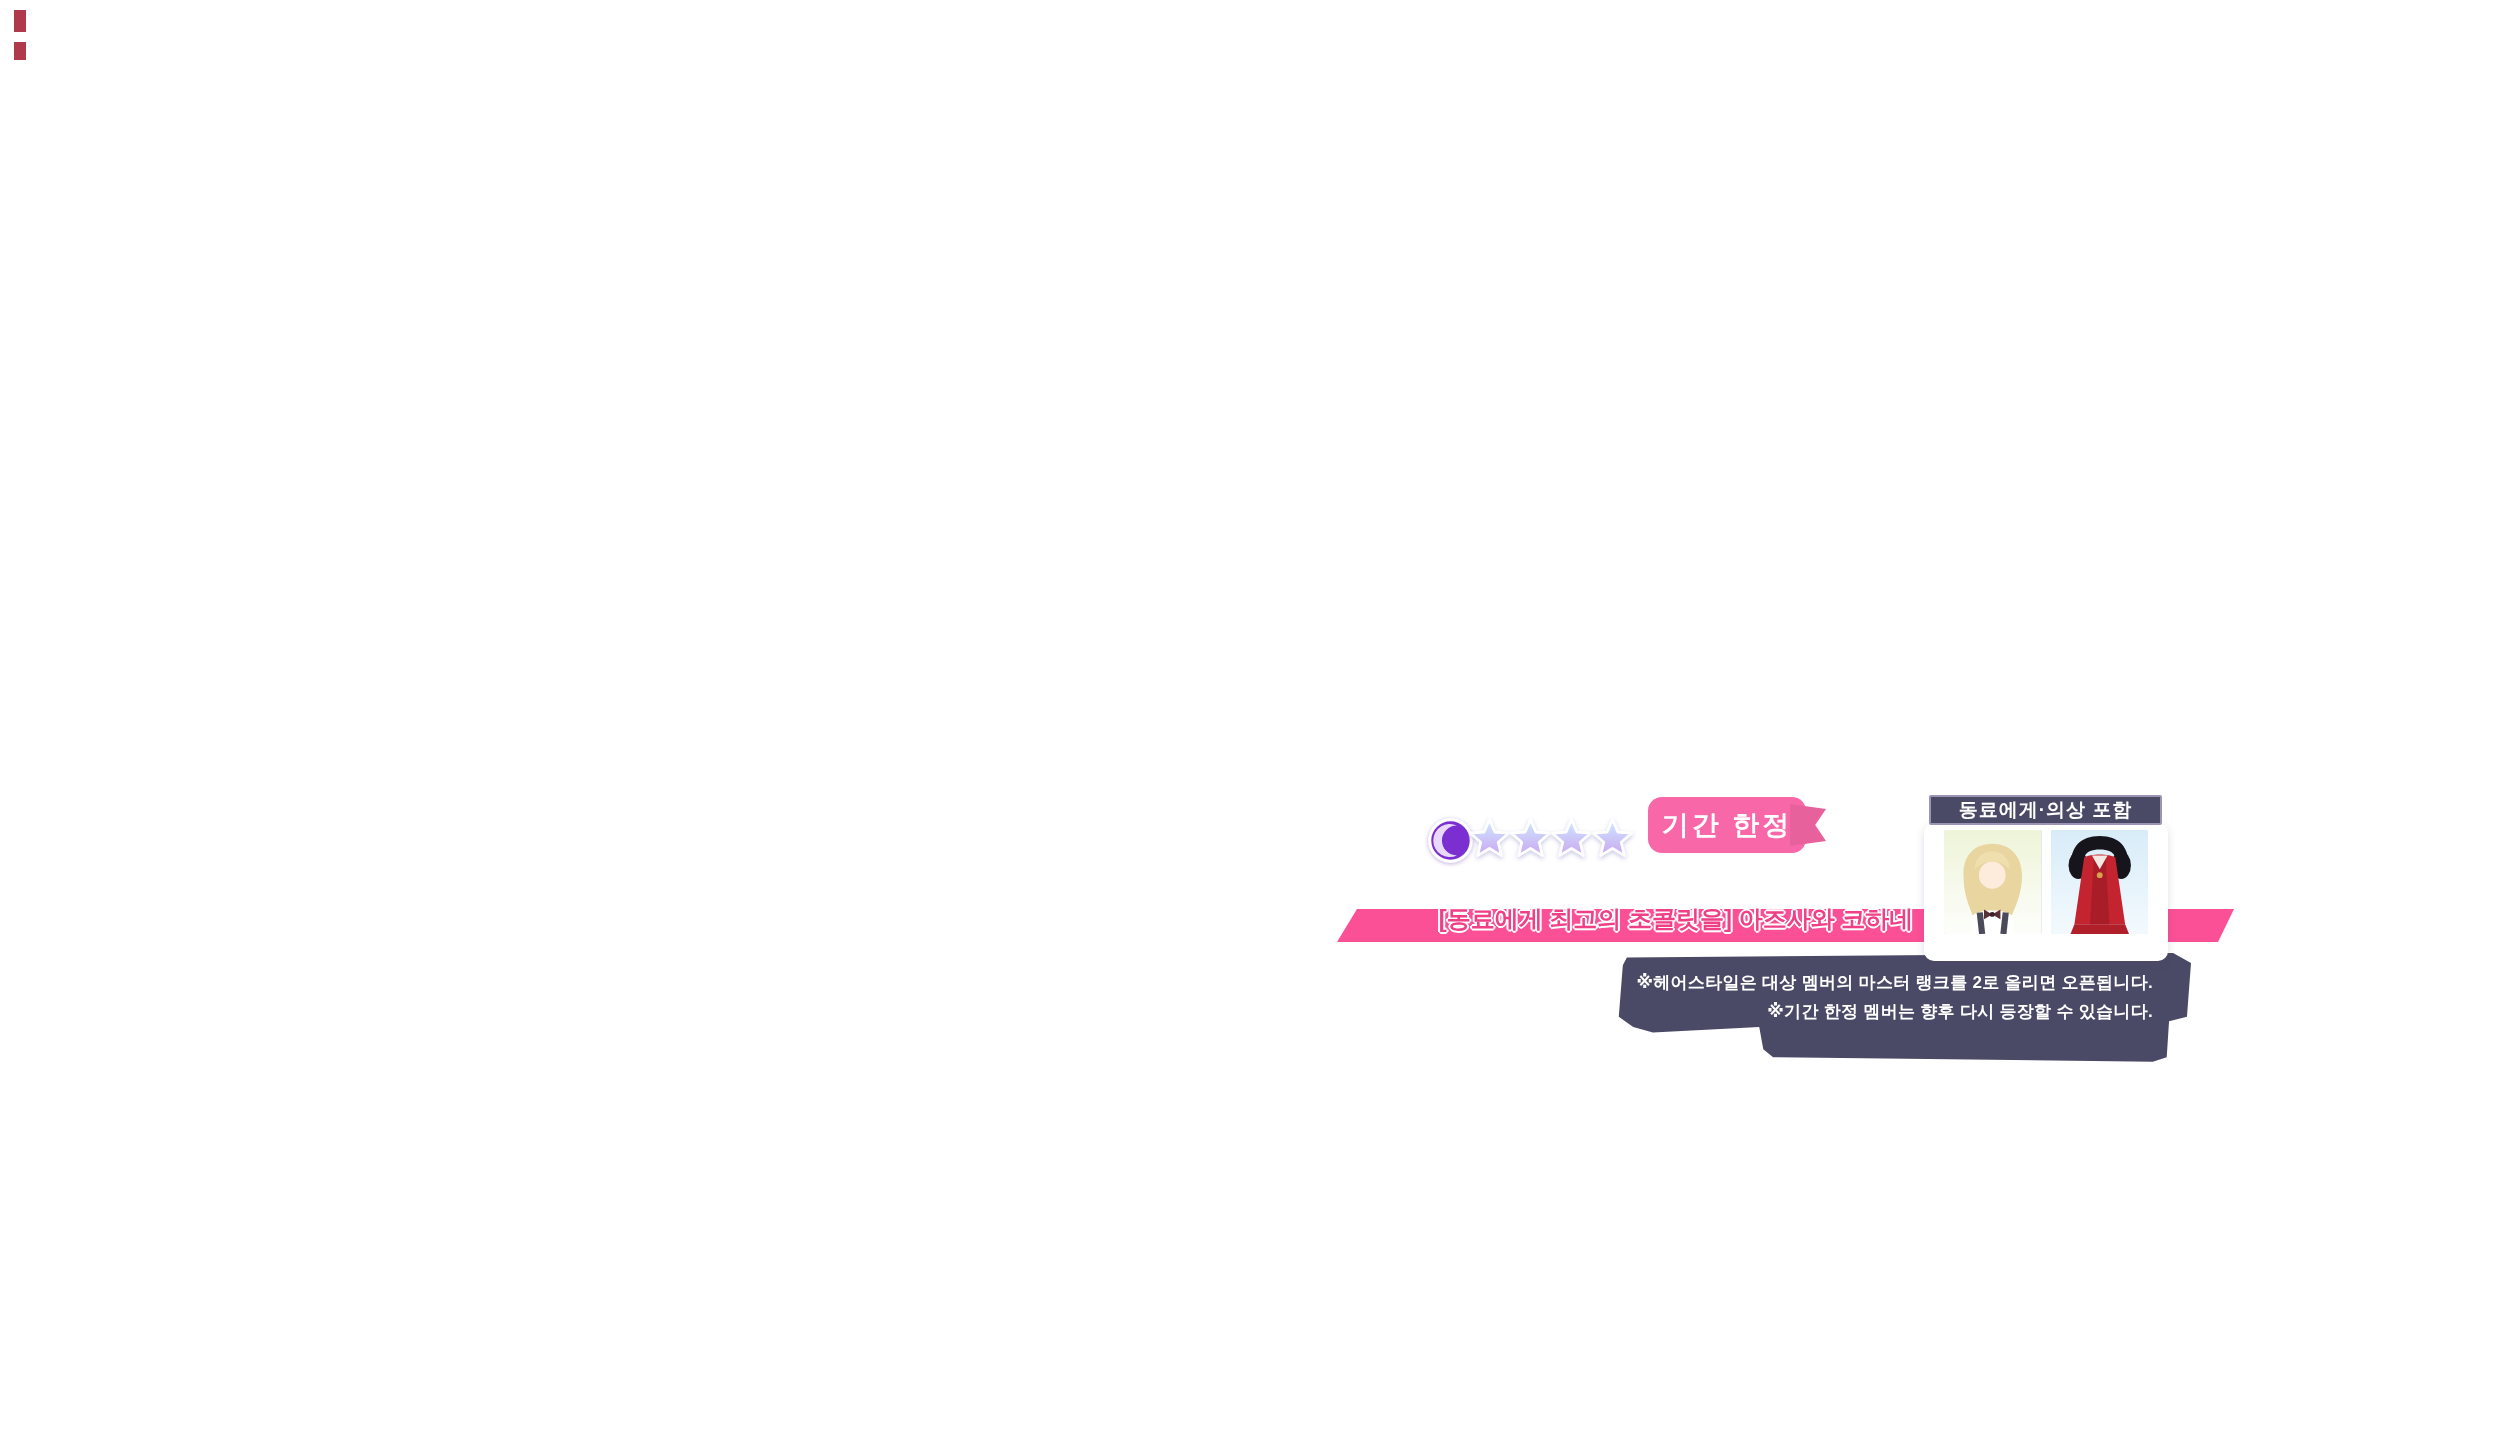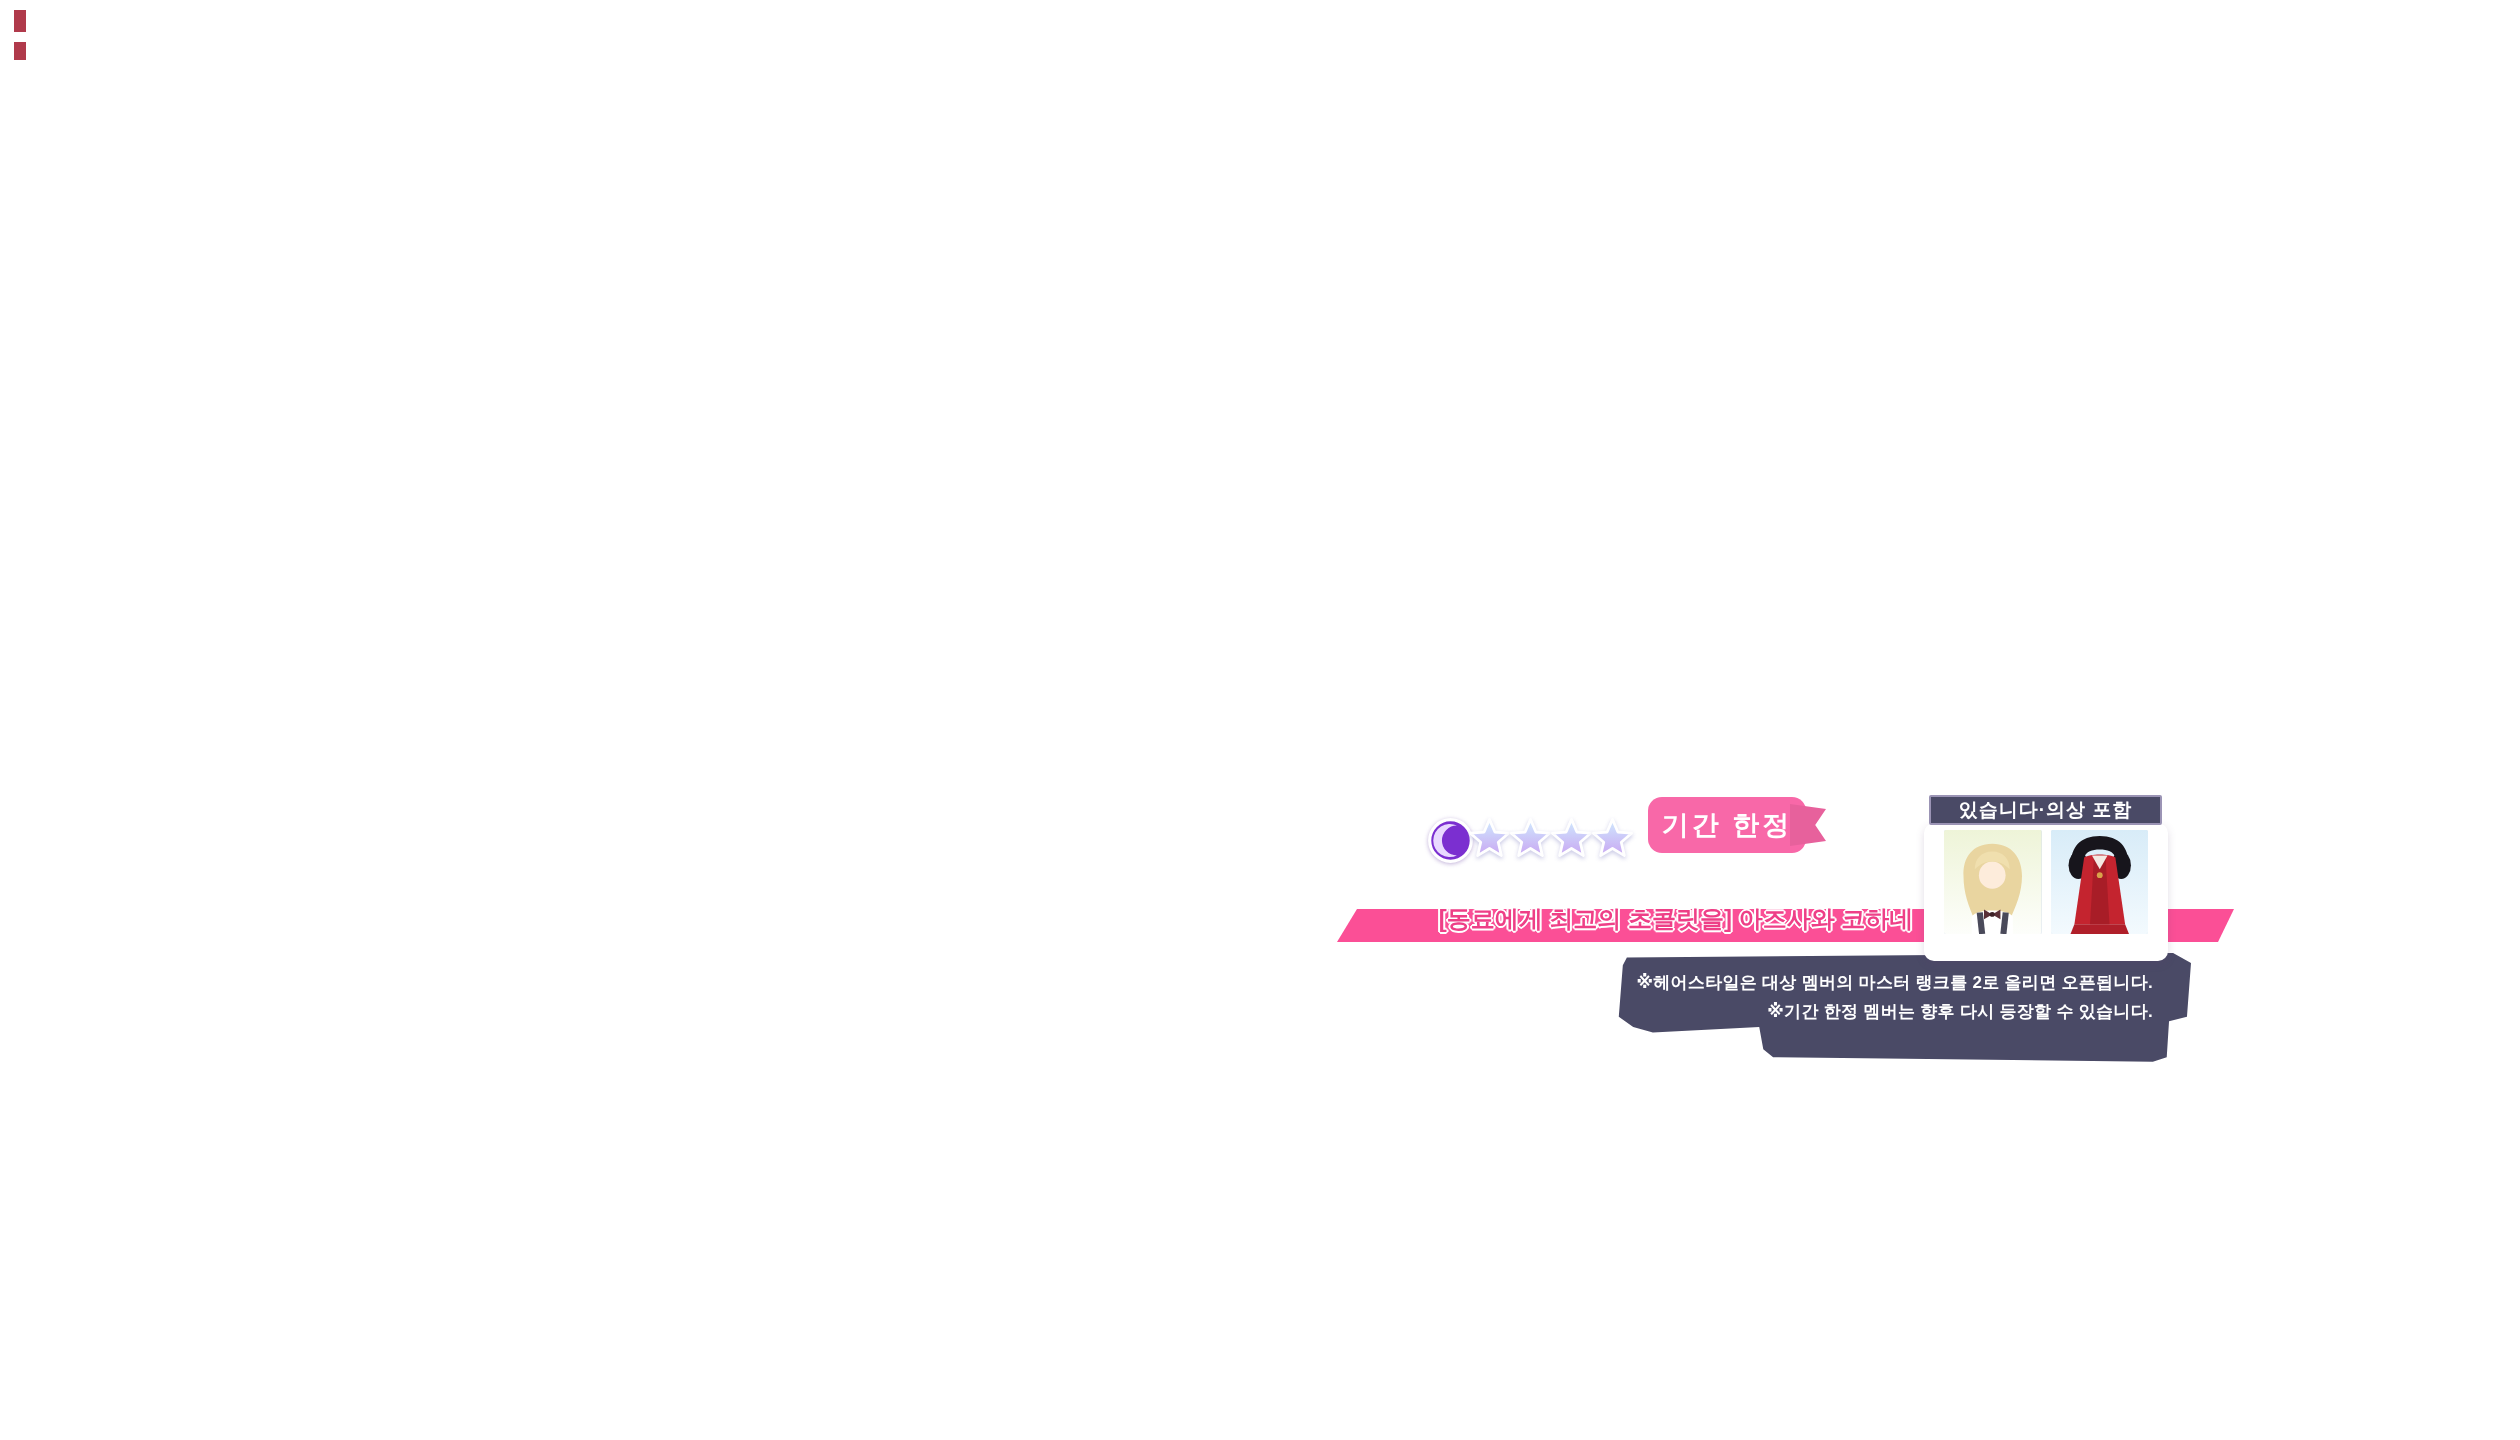--- a/index.html
+++ b/index.html
@@ -130,21 +130,21 @@
       </div>
 
     <div class="limited-badge">
       <span>기간 한정</span>
     </div>
 
     <div class="title">[동료에게 최고의 초콜릿을] 아즈사와 코하네</div>
 
     <div class="ribbon"></div>
 
-    <div class="includes-badge">있습니다·의상 포함</div>
+    <div class="includes-badge">동료에게·의상 포함</div>
 
     <div class="thumb-card">
       <div class="thumb">
         <svg viewBox="0 0 95 106" preserveAspectRatio="none">
           <defs>
             <linearGradient id="bgHair" x1="0" y1="0" x2="0" y2="1">
               <stop offset="0" stop-color="#eef4d8"></stop>
               <stop offset="1" stop-color="#fdfefb"></stop>
             </linearGradient>
           </defs>

